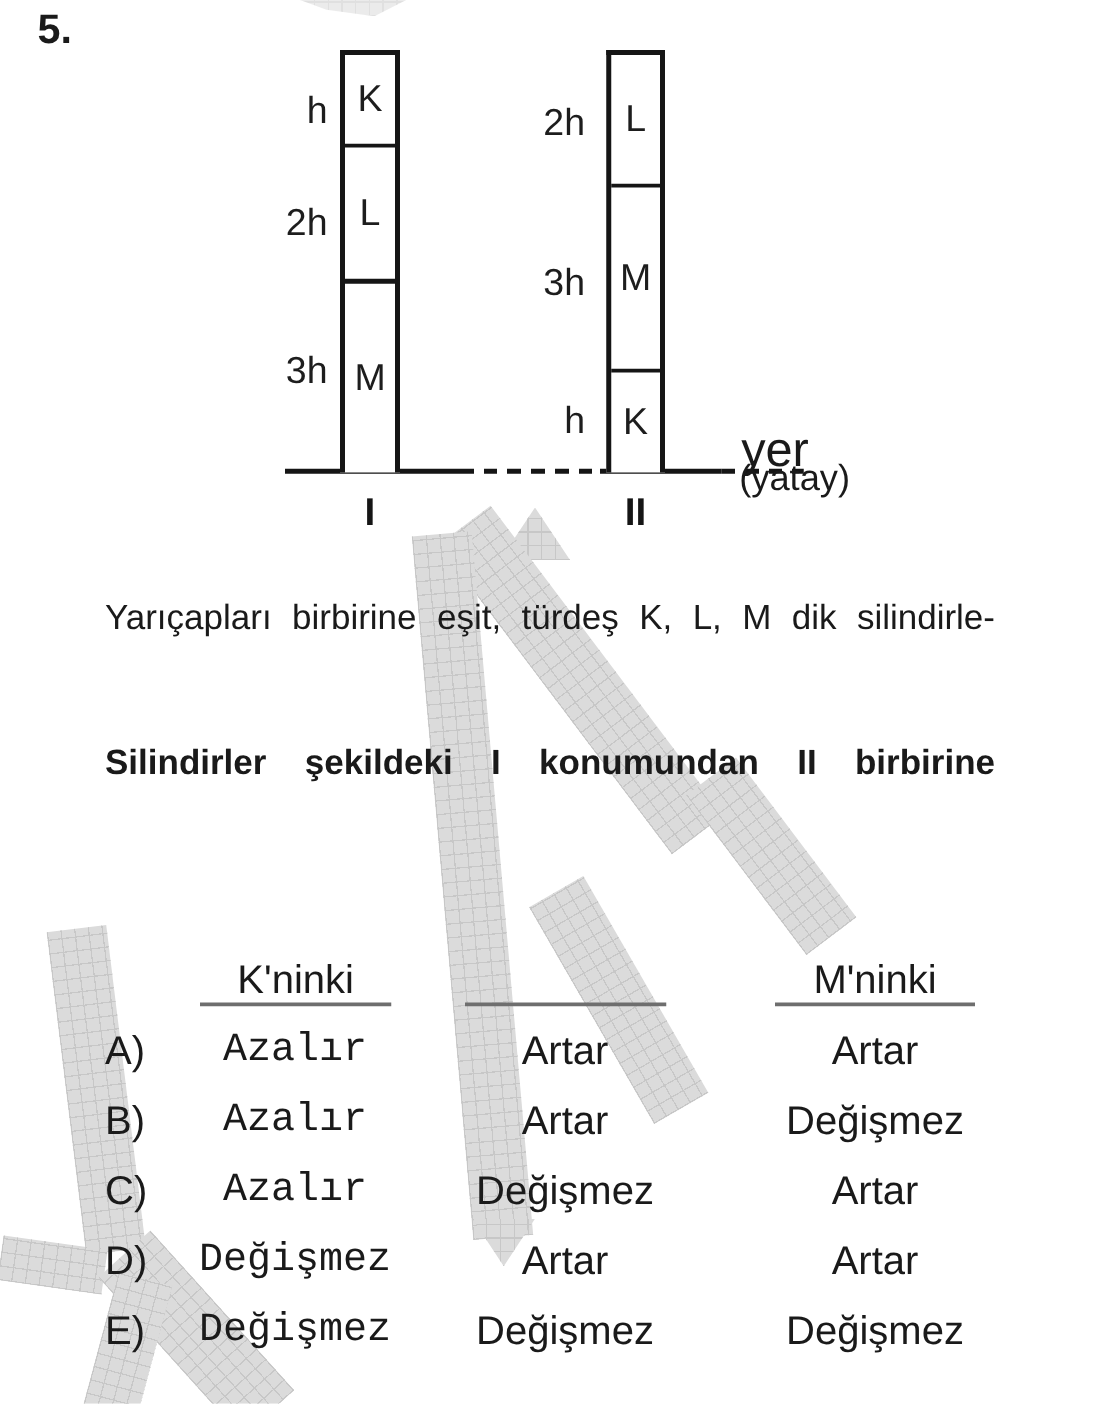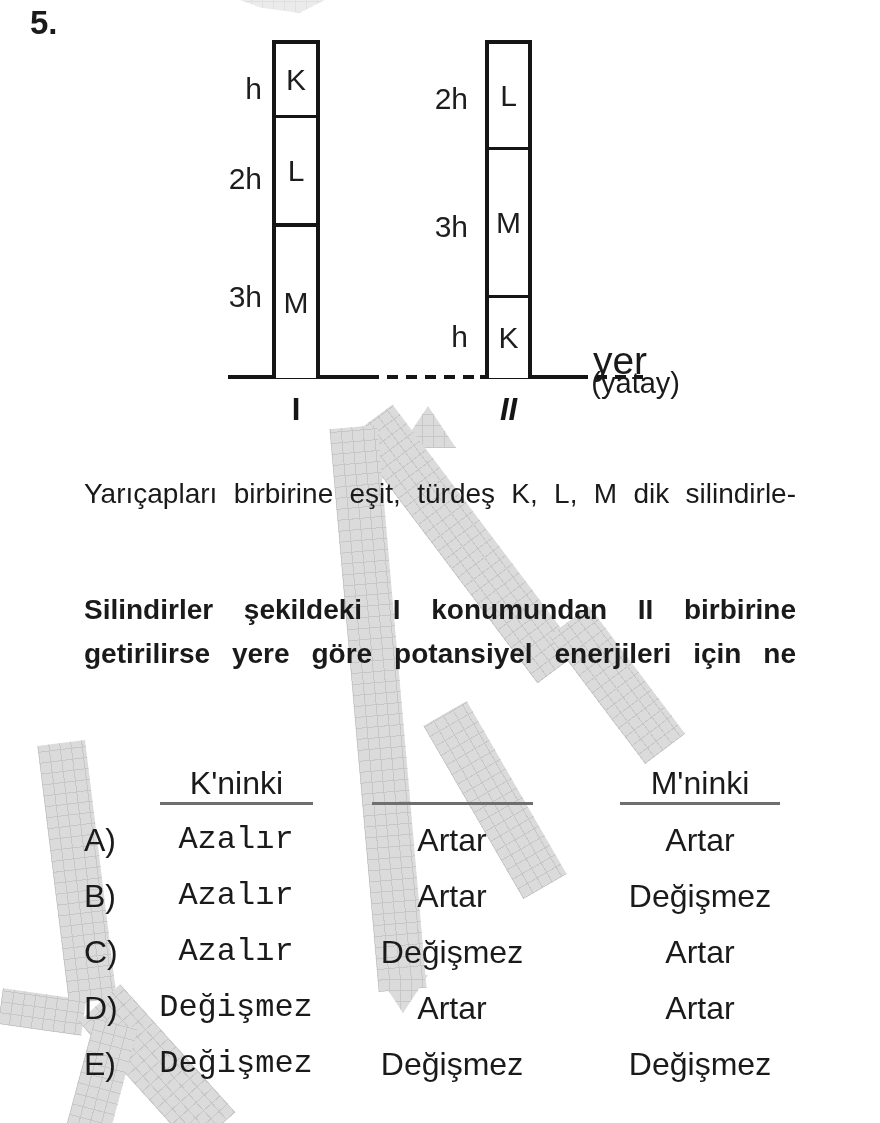--- a/index.html
+++ b/index.html
@@ -69,21 +69,21 @@
   .ground{position:absolute;z-index:1;top:375px;height:4px;background:#151515;}
   .g-solid1{left:228px;width:140px;}
   .g-solid2{left:480px;width:97px;}
   .g-dash{background:repeating-linear-gradient(90deg,#151515 0 11px,transparent 11px 19px);}
   .g-dash1{left:368px;width:112px;}
   .g-dash2{left:577px;width:66px;}
 
   .stacklab{position:absolute;z-index:2;top:392px;text-align:center;
             font-weight:700;font-size:31px;color:#151515;}
   .lab-I{left:272px;width:48px;}
-  .lab-II{left:485px;width:47px;font-style:italic;}
+  .lab-II{left:485px;width:47px;}
 
   .yer{left:572px;top:339px;width:96px;text-align:center;font-size:39px;}
   .yatay{left:560px;top:367px;width:120px;text-align:right;font-size:29px;}
 
   
   .para{left:84px;width:712px;font-size:28px;line-height:43px;color:#1a1a1a;}
   .p1{top:472px;}
   .p2{top:588px;font-weight:700;line-height:44px;}
   .just{text-align:justify;text-align-last:justify;}
 
@@ -151,21 +151,20 @@
   <div class="stacklab lab-II">II</div>
   <div class="abs yer">yer</div>
   <div class="abs yatay">(yatay)</div>
 
   <div class="abs para p1">
     <div class="just">Yarıçapları birbirine eşit, türdeş K, L, M dik silindirle-</div>
   </div>
 
   <div class="abs para p2">
     <div class="just">Silindirler şekildeki I konumundan II birbirine</div>
-    <div class="just">getirilirse yere göre potansiyel enerjileri için ne</div>
   </div>
 
   <div class="th th-k">K'ninki</div>
   <div class="th th-m">M'ninki</div>
   <div class="rule rule-k"></div>
   <div class="rule rule-l"></div>
   <div class="rule rule-m"></div>
 
   <div class="opt opt-letter rowA">A)</div>
   <div class="opt col1 rowA">Azalır</div>

